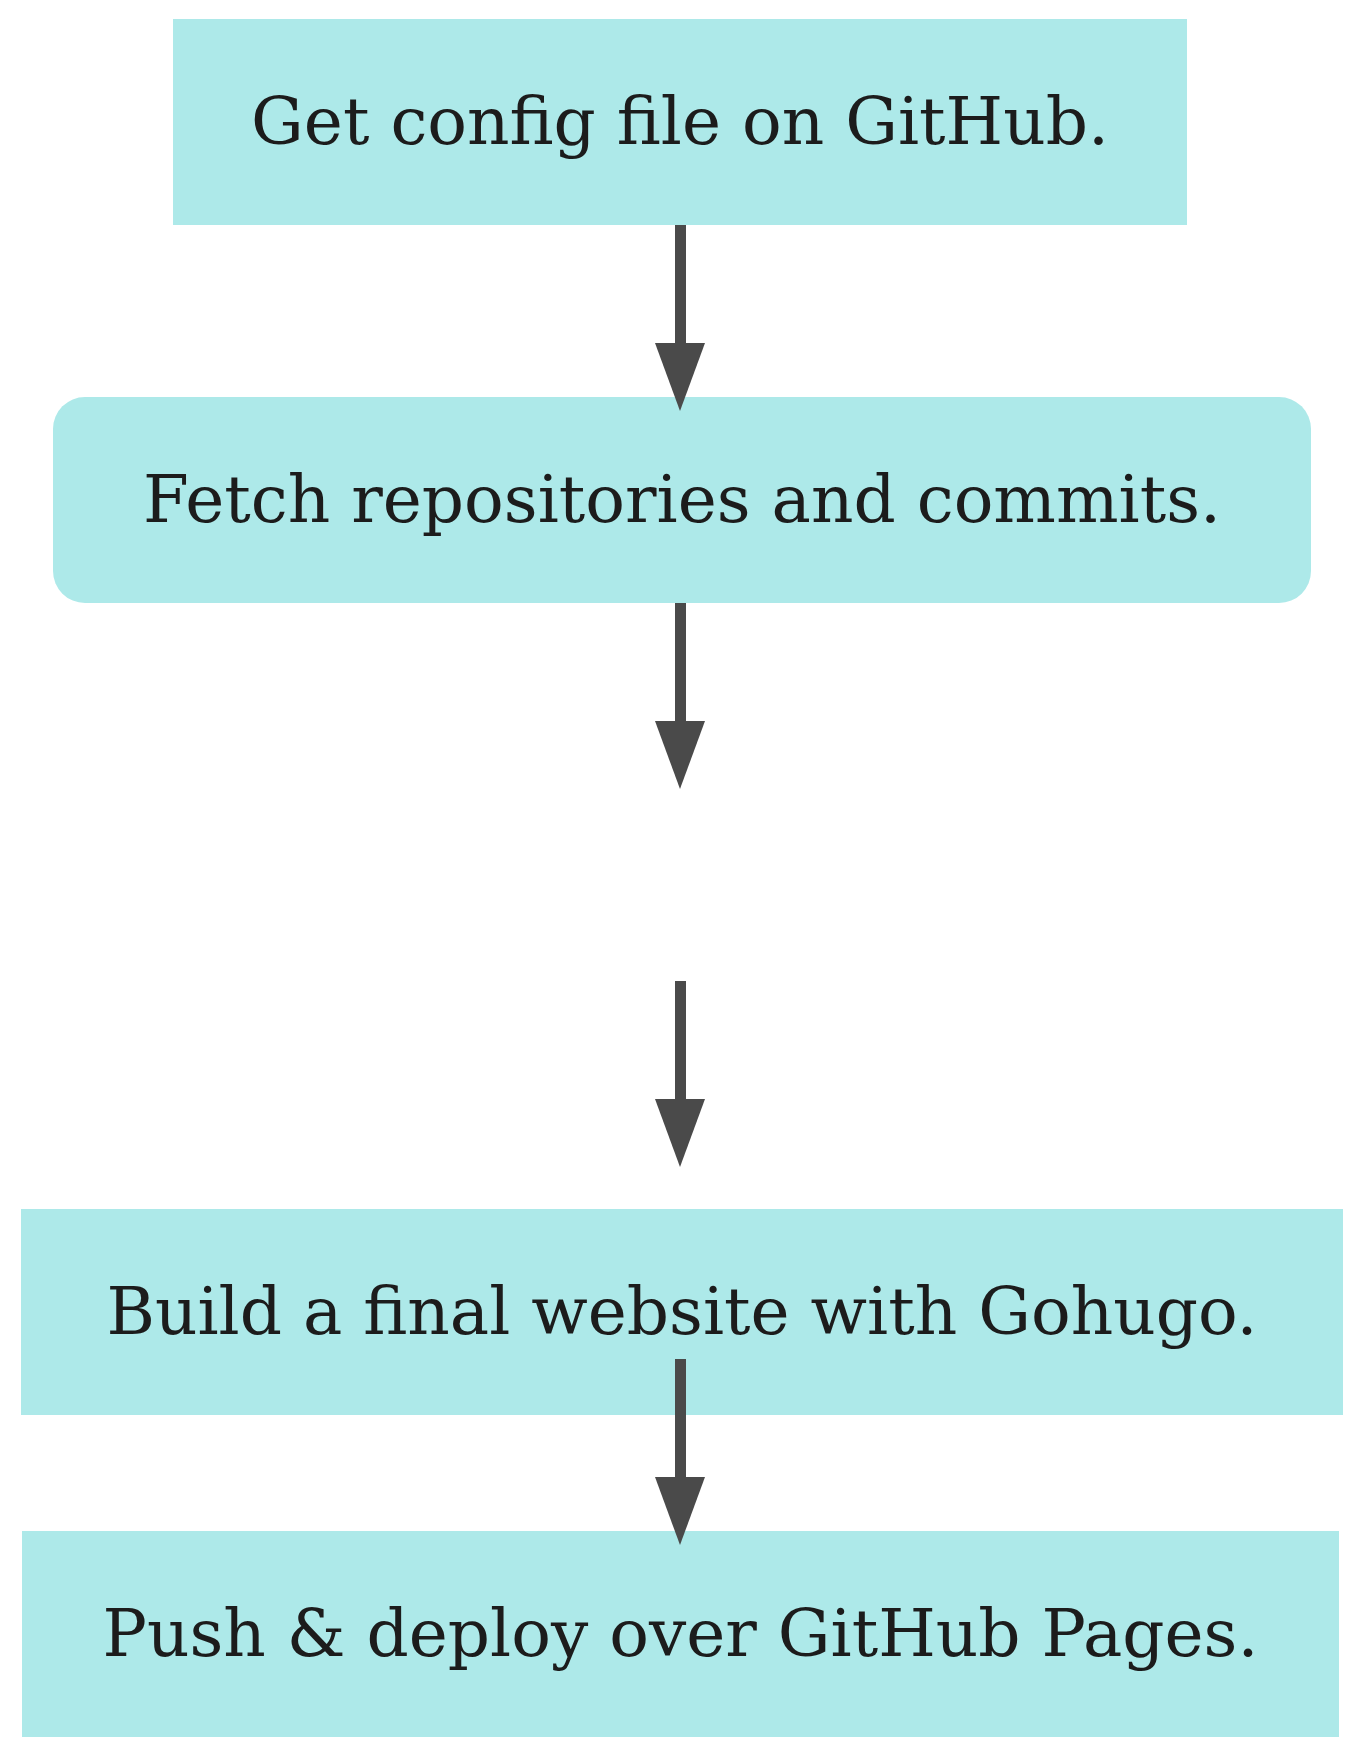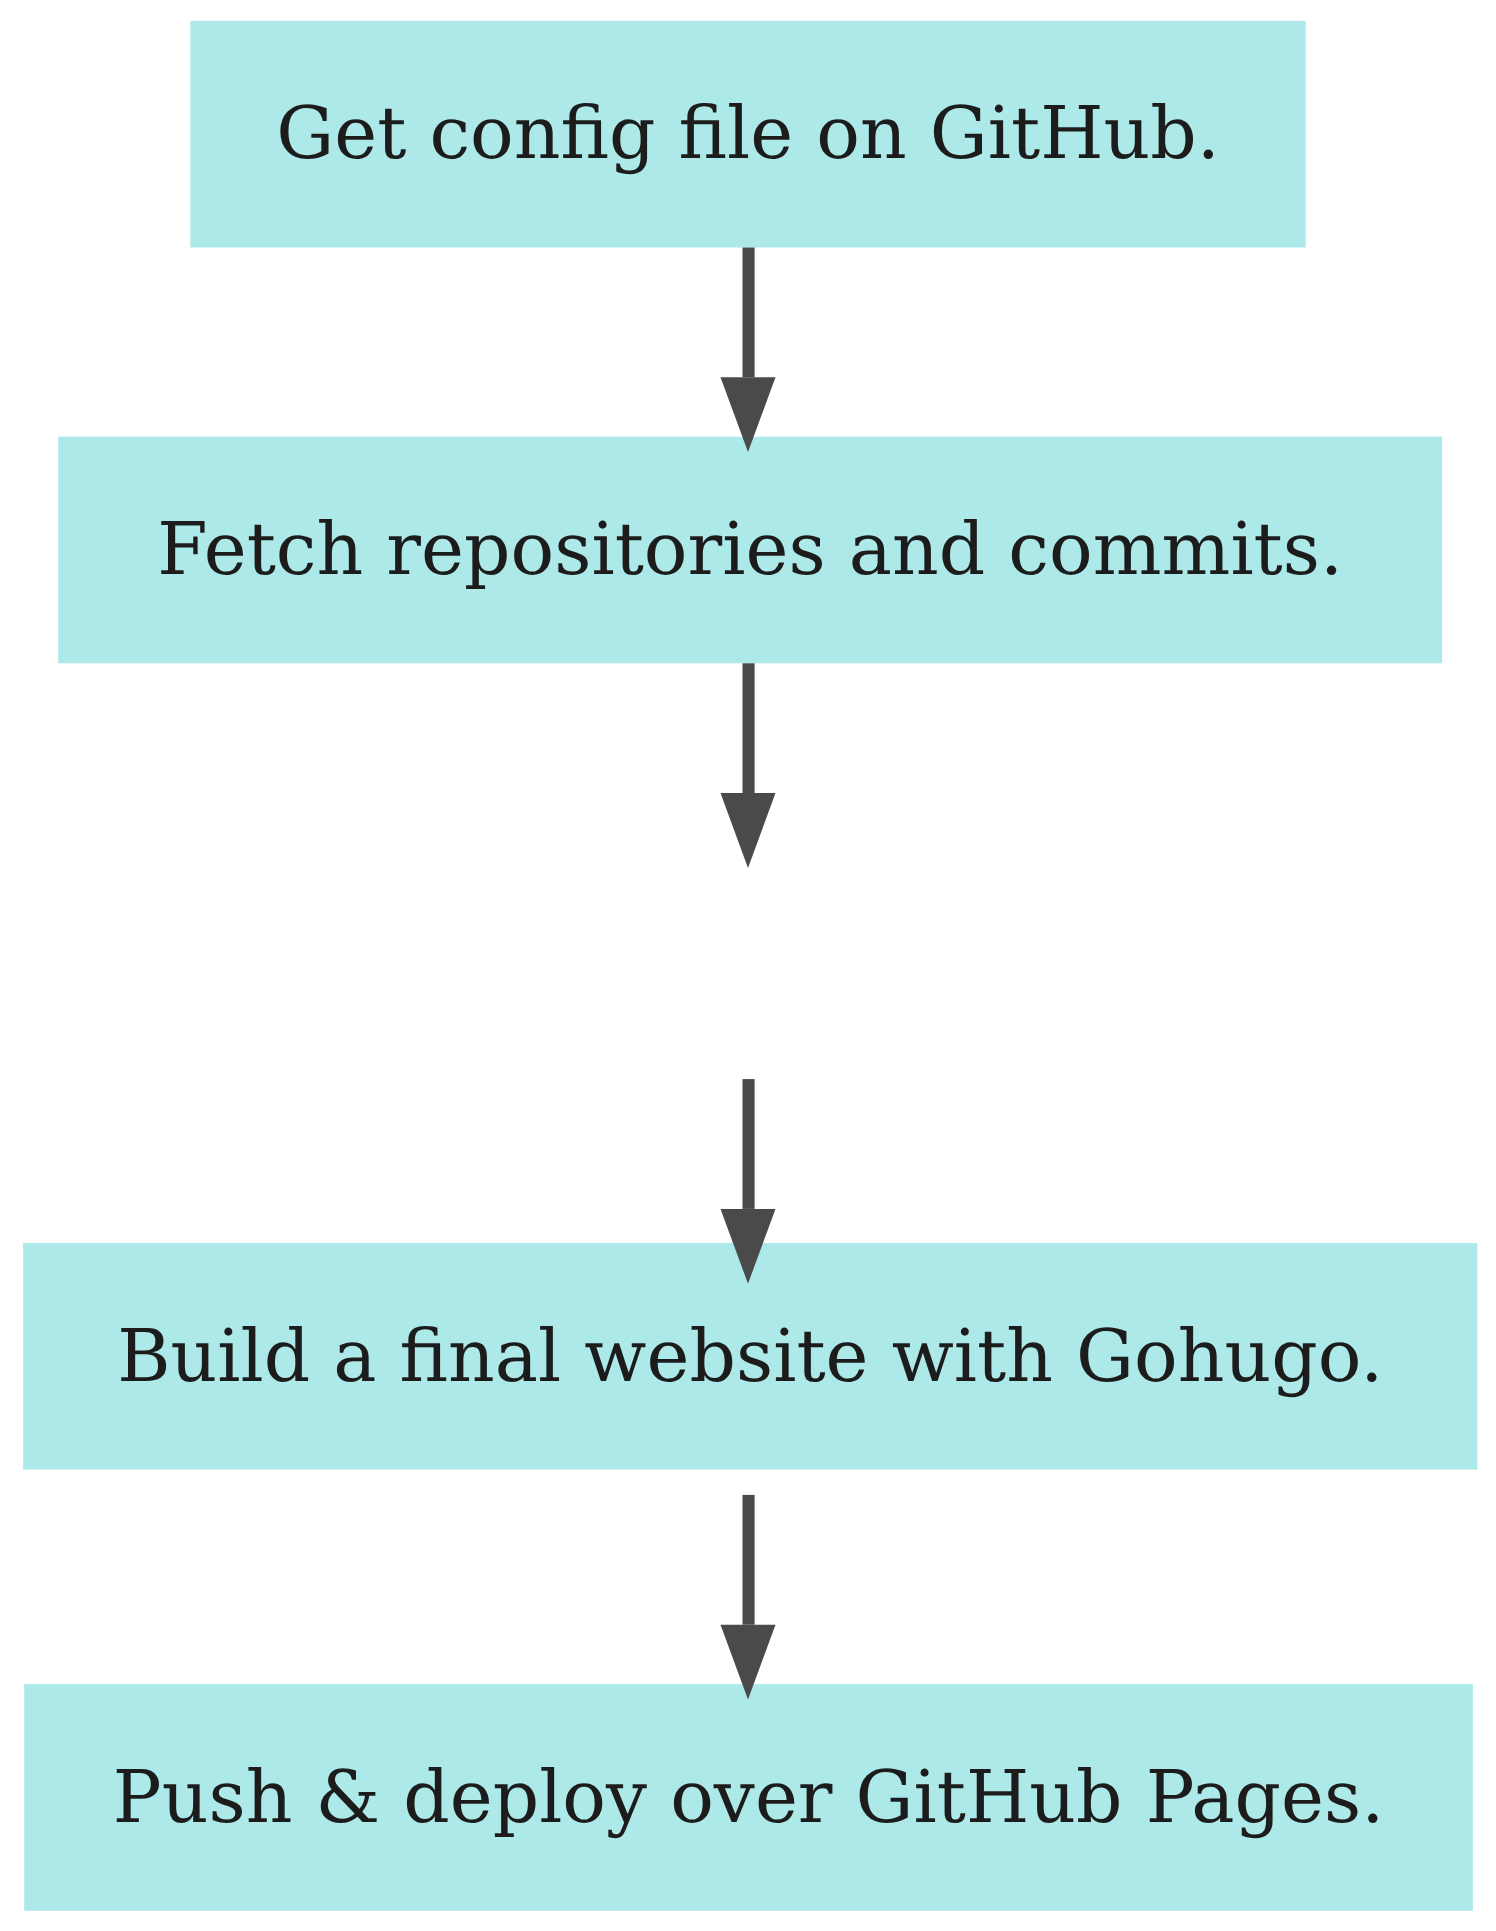--- a/index.html
+++ b/index.html
@@ -22,23 +22,23 @@
     font-size: 66px;
     line-height: 1;
     display: flex;
     align-items: center;
     justify-content: center;
     white-space: nowrap;
     text-align: center;
     z-index: 1;
   }
   .n1 { left: 173px; top:   19px; width: 1014px; height: 206px; }
-  .n2 { left:  53px; top:  397px; width: 1258px; height: 206px; }
+  .n2 { left:  53px; top:  397px; width: 1258px; height: 206px; border-radius: 32px; }
   .n3 { left:  46px; top:  775px; width: 1272px; height: 206px; }
-  .n4 { left:  21px; top: 1130px; width: 1322px; height: 206px; }
+  .n4 { left:  21px; top: 1209px; width: 1322px; height: 206px; }
   .n5 { left:  22px; top: 1531px; width: 1317px; height: 206px; }
 
   .arrow {
     position: absolute;
     left: 655px;            
     width: 50px;
     height: 186px;          
     display: flex;
     flex-direction: column;
     align-items: center;

